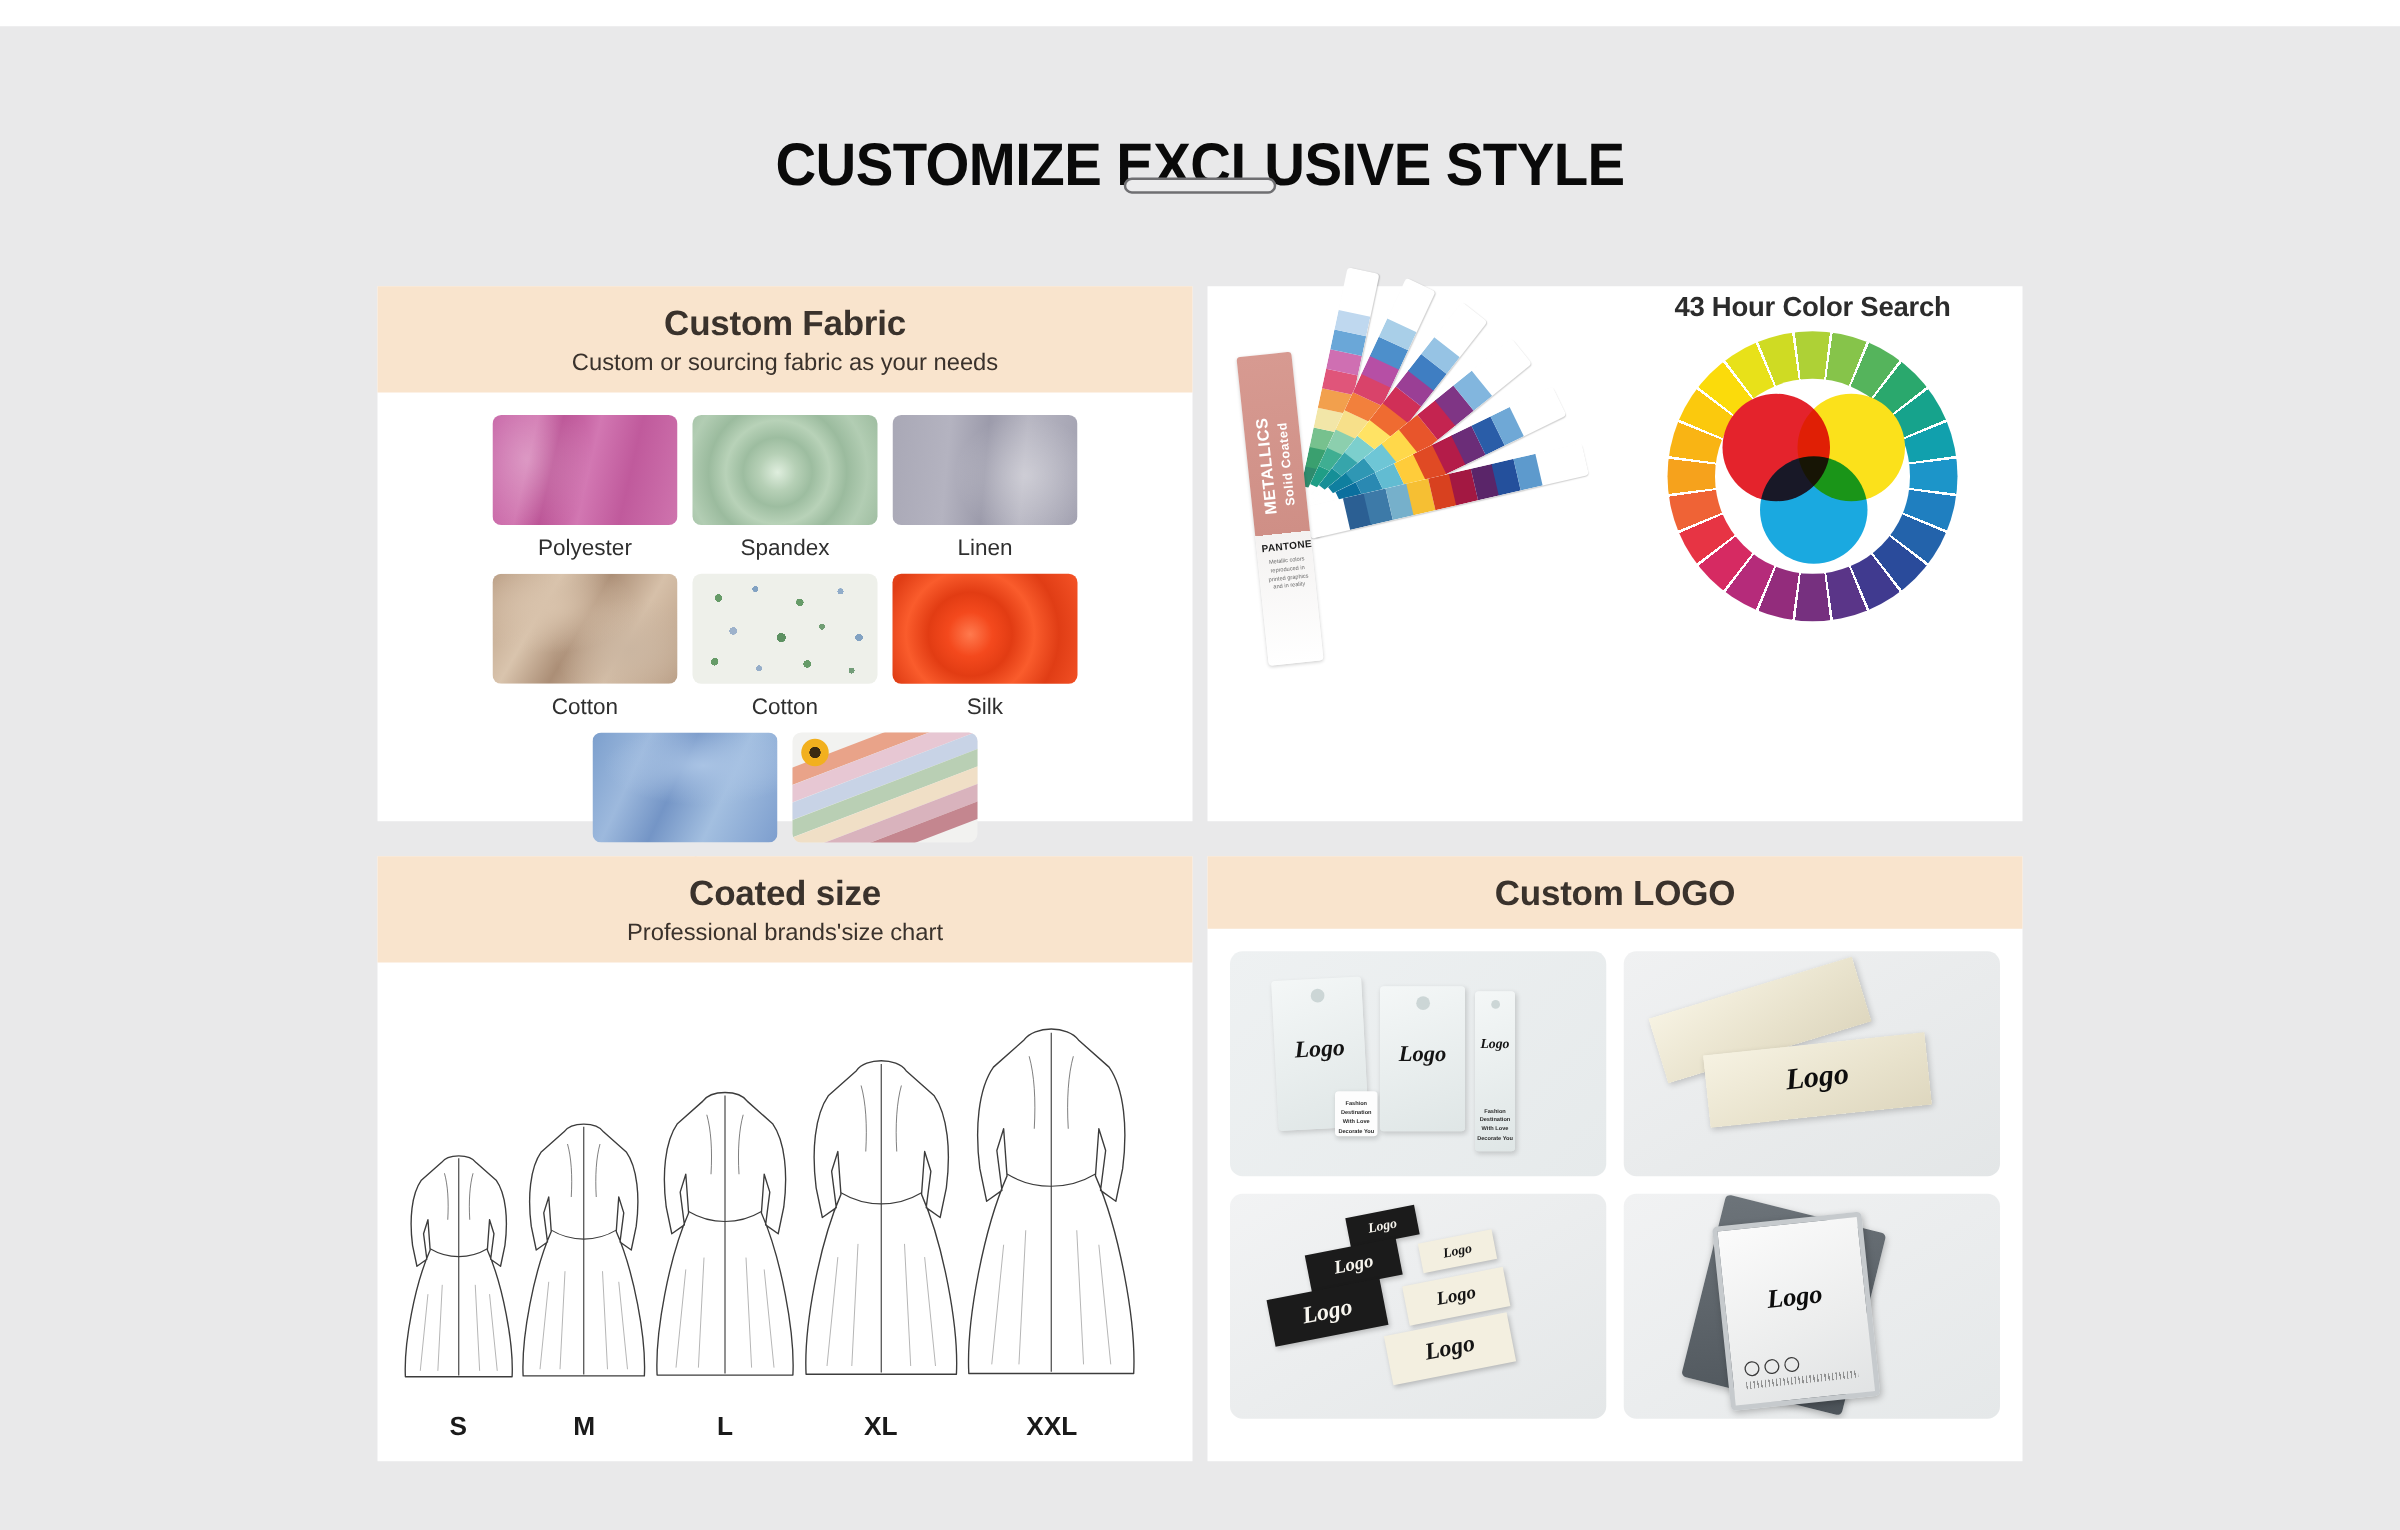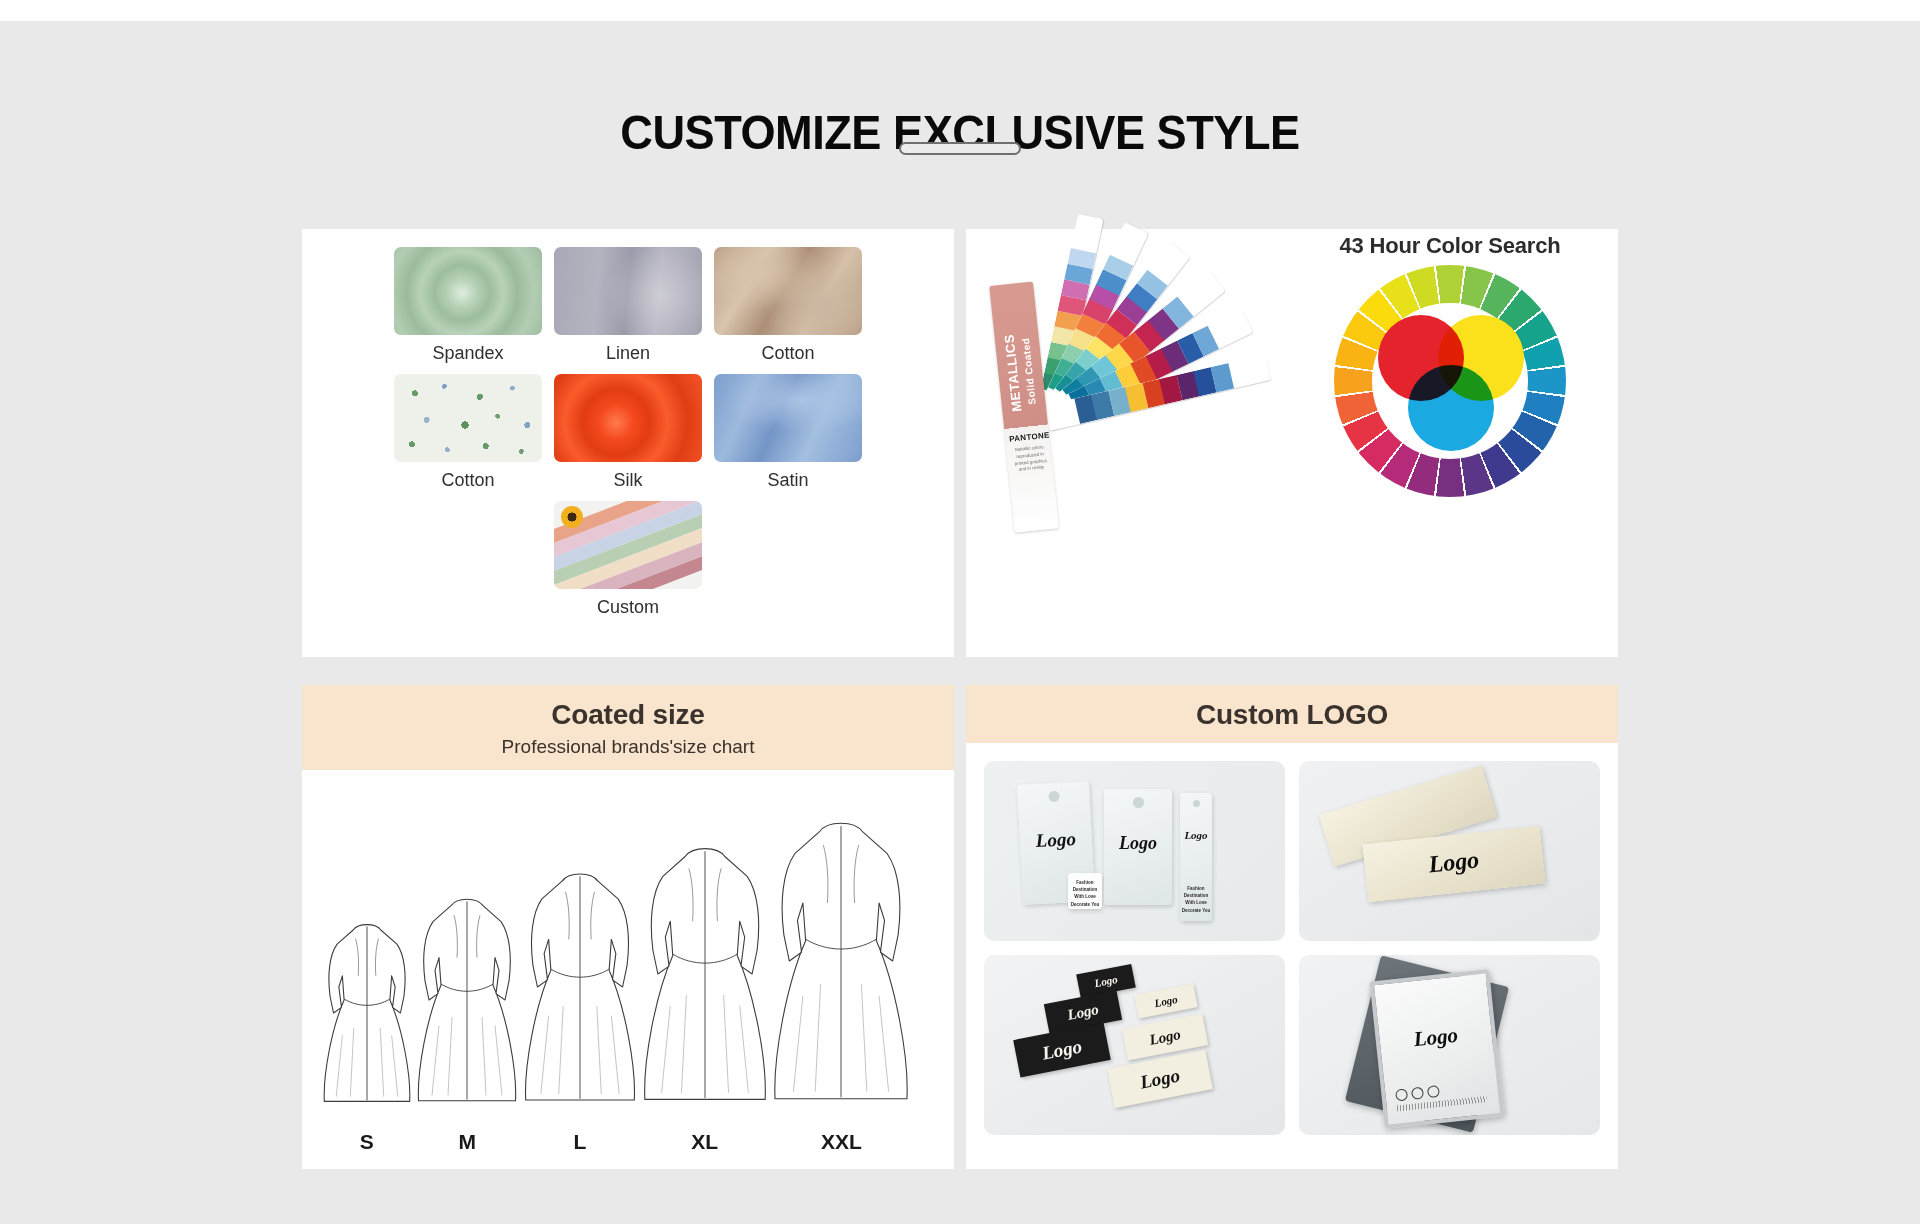--- a/index.html
+++ b/index.html
@@ -237,22 +237,30 @@
 <body>
 
 <div class="page">
 
   <h1 class="title">CUSTOMIZE EXCLUSIVE STYLE</h1>
   <div class="divider"></div>
 
   <div class="grid">
 
     <section class="panel p-tl">
+      <div class="phead">
+        <h2>Custom Fabric</h2>
+        <p>Custom or sourcing fabric as your needs</p>
+      </div>
       <div class="pbody">
         <div class="fabric-grid">
+          <div class="fab">
+            <div class="sw f-poly"></div>
+            <div class="cap">Polyester</div>
+          </div>
           <div class="fab">
             <div class="sw f-spandex"></div>
             <div class="cap">Spandex</div>
           </div>
           <div class="fab">
             <div class="sw f-linen"></div>
             <div class="cap">Linen</div>
           </div>
           <div class="fab">
             <div class="sw f-chiffon"></div>

